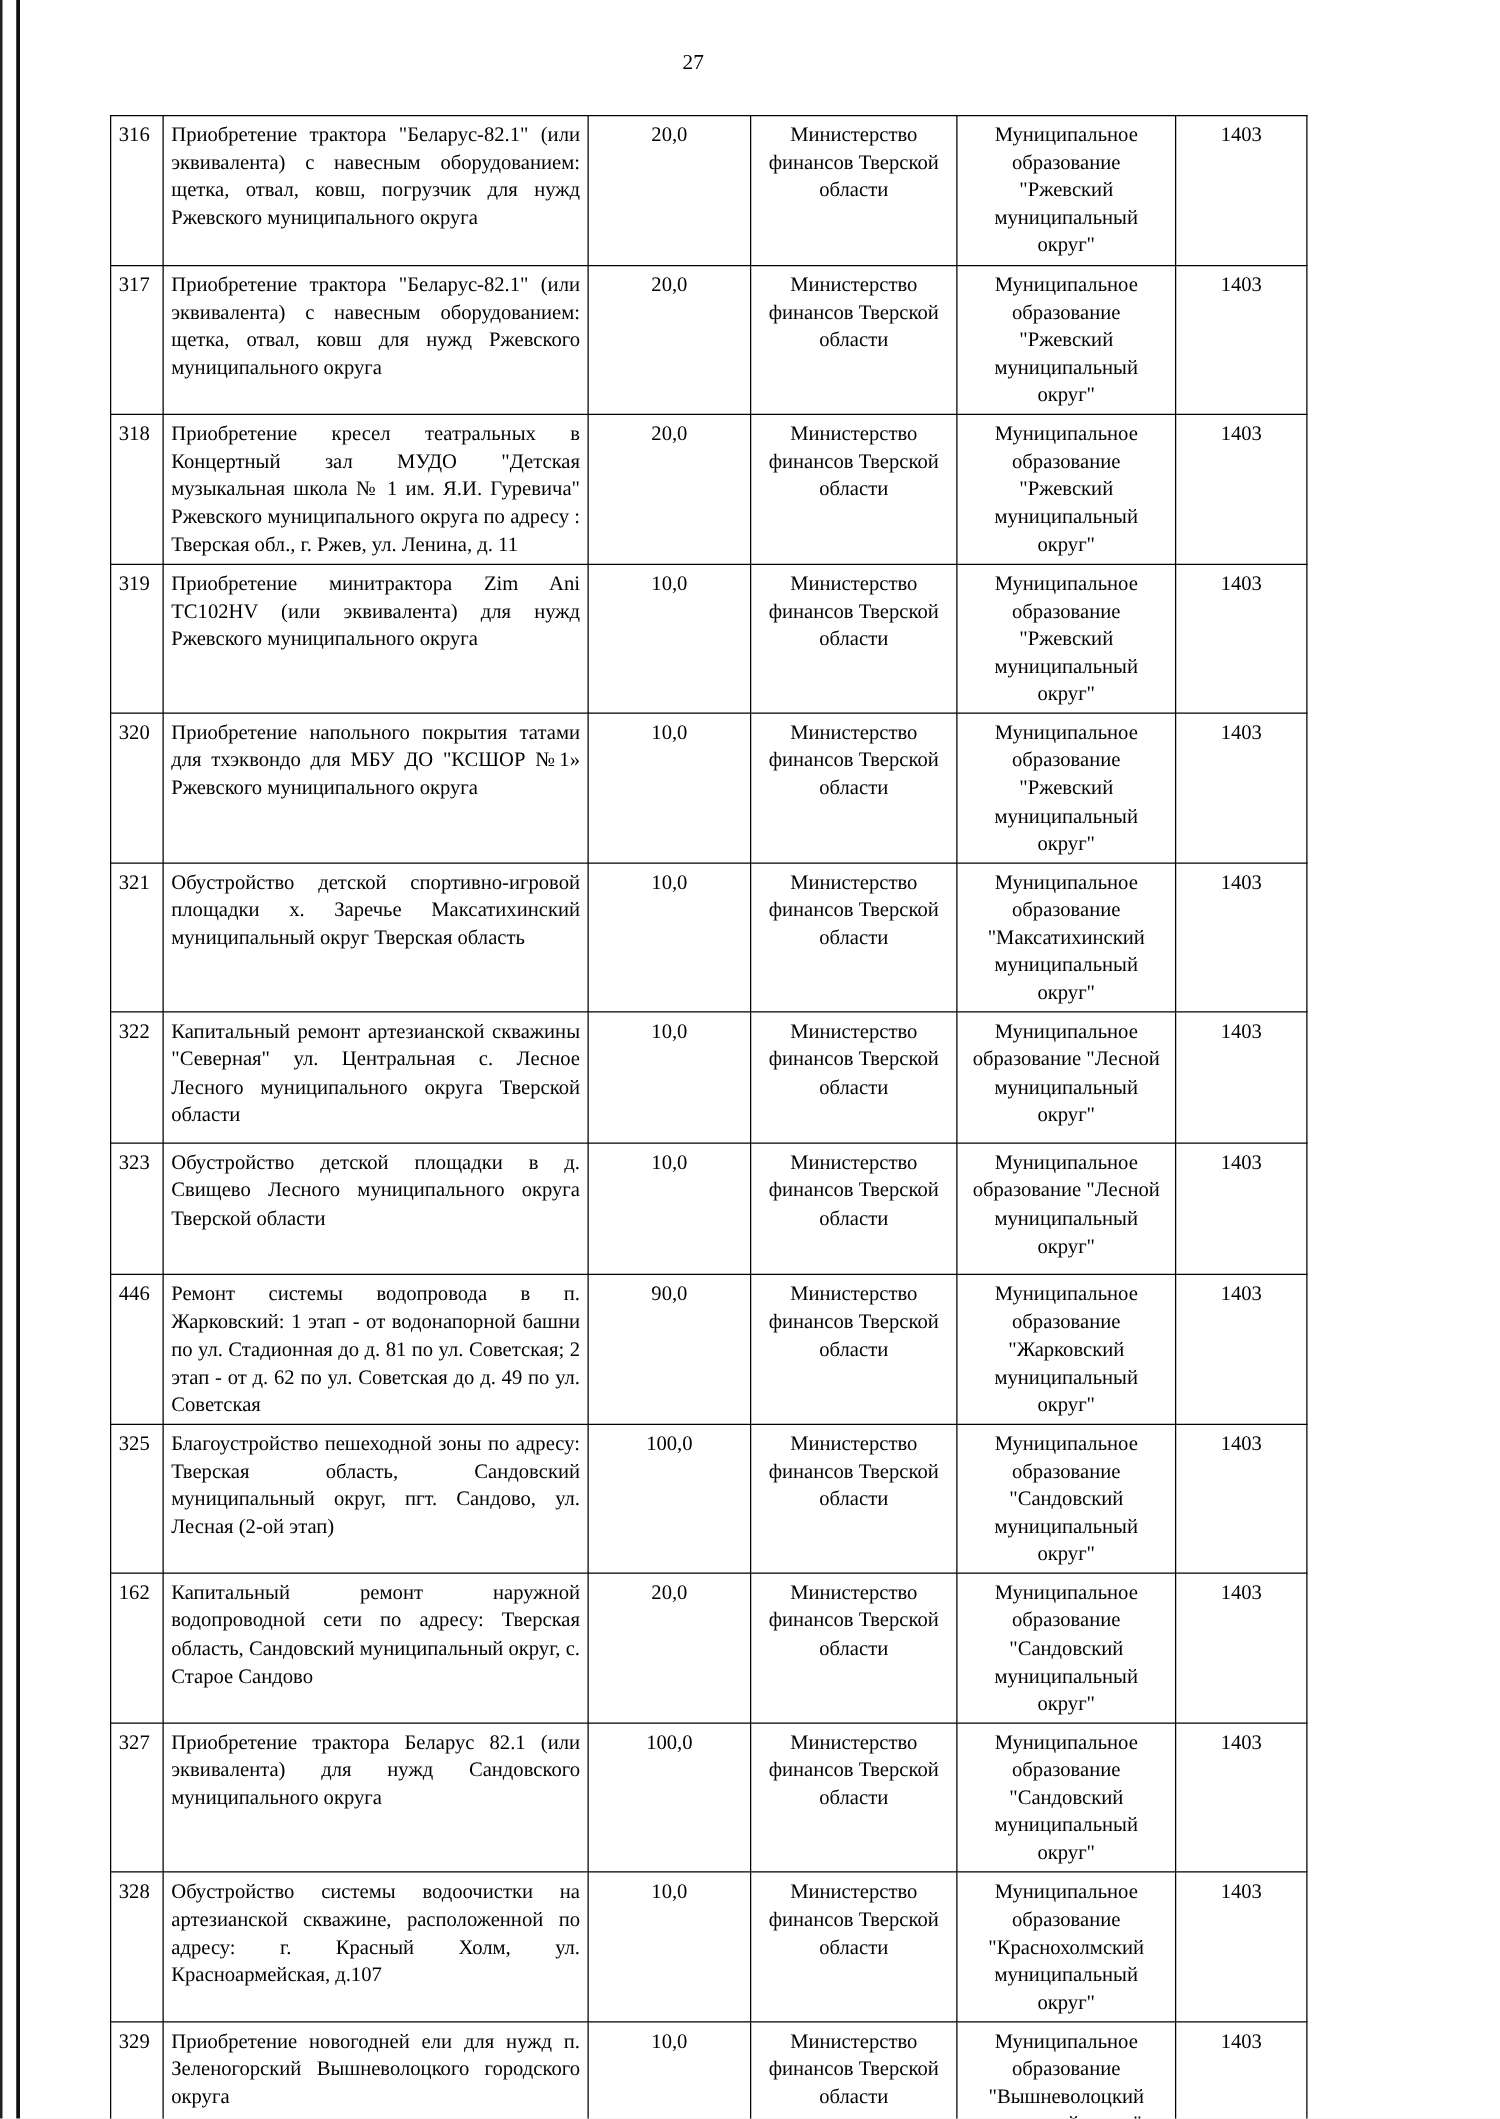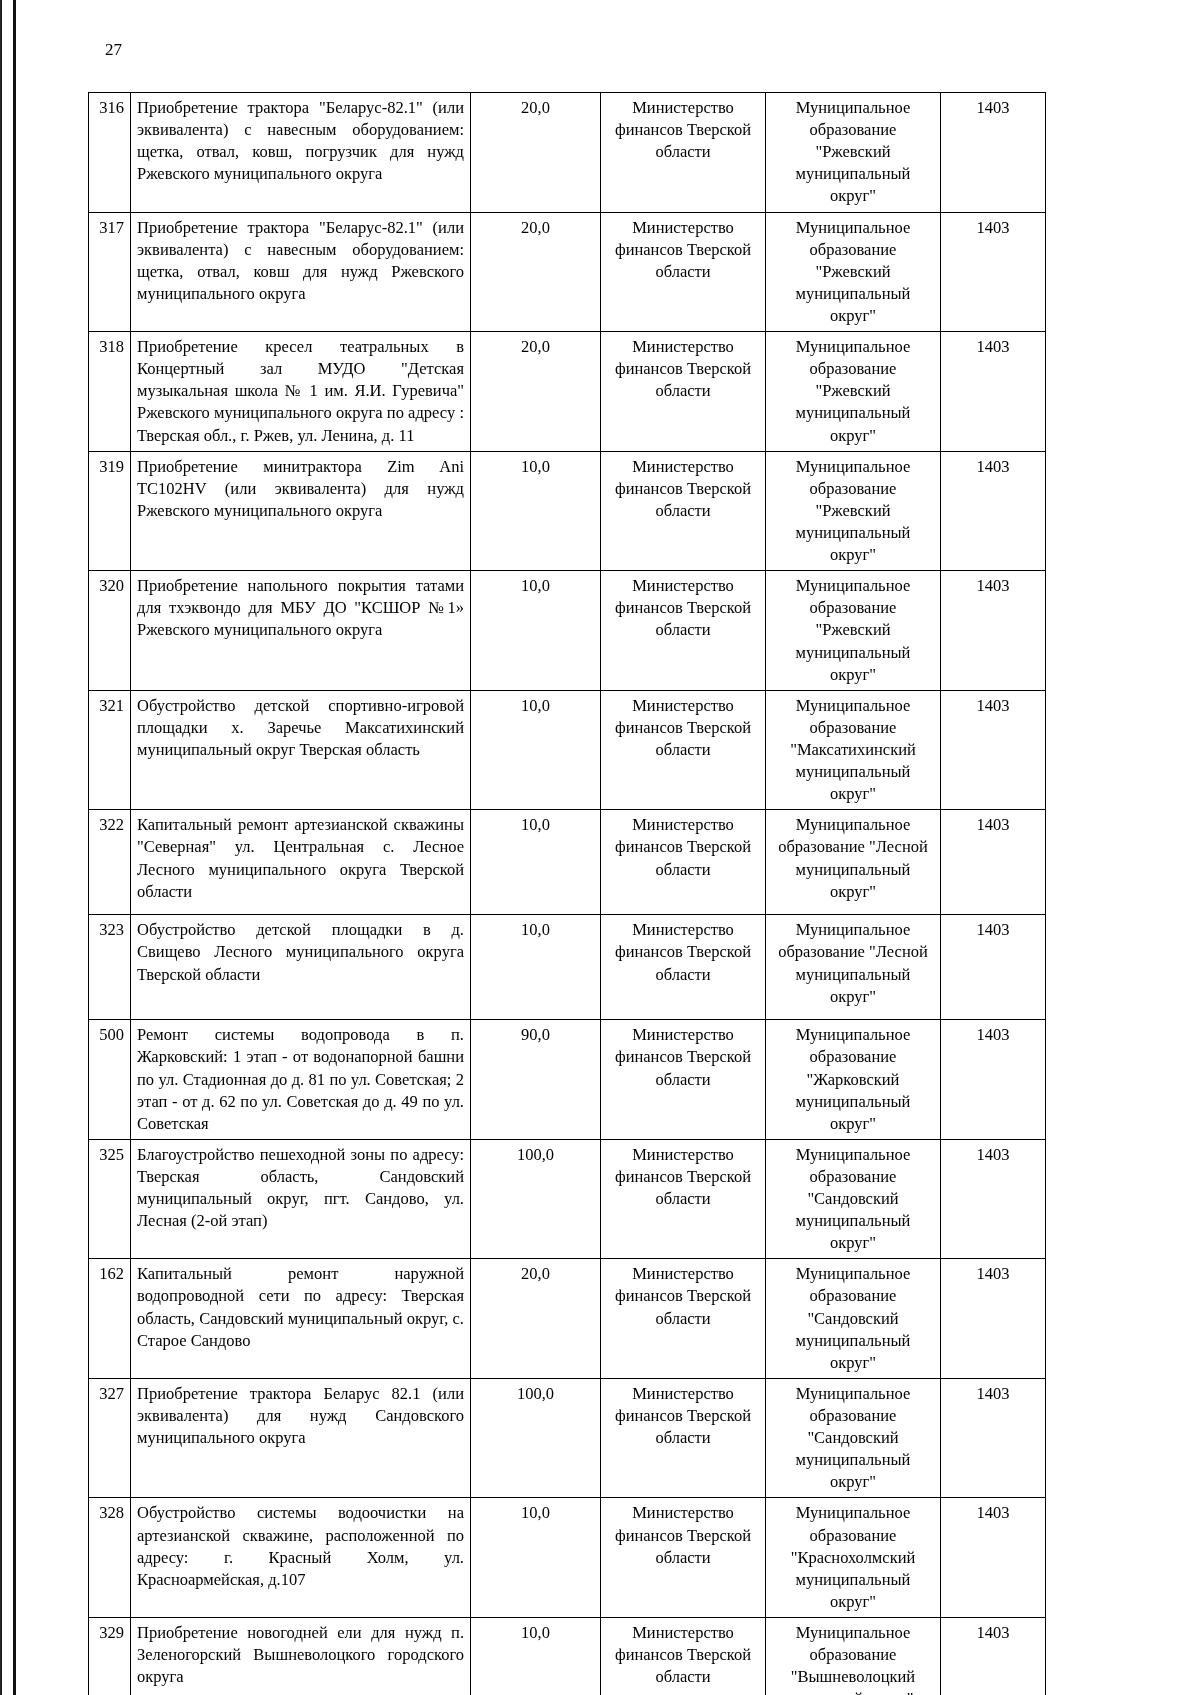--- a/index.html
+++ b/index.html
@@ -28,44 +28,44 @@
     position: absolute;
     left: 0;
     top: 0;
     width: 2px;
     height: 1695px;
     background: #222;
   }
   .page-number {
     position: absolute;
     top: 40px;
-    left: 105px;
+    left: 76px;
     width: 957px;
-    text-align: left;
+    text-align: center;
     font-size: 17px;
   }
   table.doc-table {
     position: absolute;
     left: 88px;
     top: 92px;
     width: 957px;
     border-collapse: collapse;
     table-layout: fixed;
   }
   table.doc-table td {
     border: 1.4px solid #000;
     vertical-align: top;
     font-size: 16.5px;
     line-height: 1.34;
     padding: 4px 6px;
     height: 96px;
     word-wrap: break-word;
   }
   td.cell-num {
-    text-align: right;
+    text-align: left;
     padding-left: 2px;
     padding-right: 2px;
   }
   td.cell-desc {
     text-align: justify;
     padding-left: 7px;
     padding-right: 7px;
   }
   td.cell-amount,
   td.cell-ministry,
@@ -161,21 +161,21 @@
         </tr>
         <tr>
           <td class="cell-num">323</td>
           <td class="cell-desc">Обустройство детской площадки в д. Свищево Лесного муниципального округа Тверской области</td>
           <td class="cell-amount">10,0</td>
           <td class="cell-ministry">Министерство финансов Тверской области</td>
           <td class="cell-muni">Муниципальное образование "Лесной муниципальный округ"</td>
           <td class="cell-code">1403</td>
         </tr>
         <tr>
-          <td class="cell-num">500</td>
+          <td class="cell-num">446</td>
           <td class="cell-desc">Ремонт системы водопровода в п. Жарковский: 1 этап - от водонапорной башни по ул. Стадионная до д. 81 по ул. Советская; 2 этап - от д. 62 по ул. Советская до д. 49 по ул. Советская</td>
           <td class="cell-amount">90,0</td>
           <td class="cell-ministry">Министерство финансов Тверской области</td>
           <td class="cell-muni">Муниципальное образование "Жарковский муниципальный округ"</td>
           <td class="cell-code">1403</td>
         </tr>
         <tr>
           <td class="cell-num">325</td>
           <td class="cell-desc">Благоустройство пешеходной зоны по адресу: Тверская область, Сандовский муниципальный округ, пгт. Сандово, ул. Лесная (2-ой этап)</td>
           <td class="cell-amount">100,0</td>

